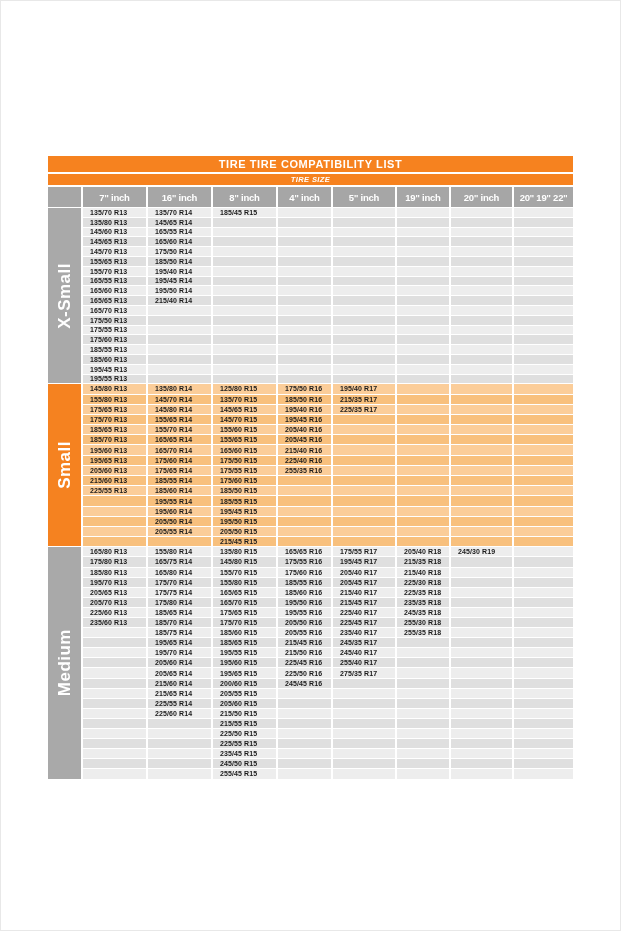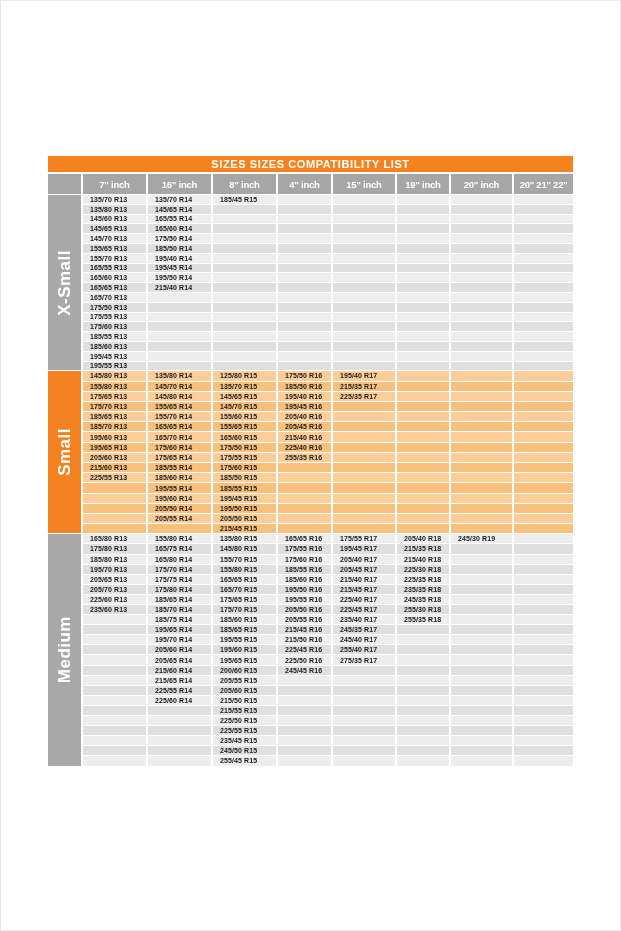--- a/index.html
+++ b/index.html
@@ -36,31 +36,32 @@
   .theme-gray .cell.odd{background:#EDEDED;}
   .theme-gray .cell.even{background:#DFDFDF;}
   .theme-orange .cell.odd{background:#FBCD99;}
   .theme-orange .cell.even{background:#F8C07D;}
 </style>
 </head>
 <body>
 
 <div class="page">
   <div class="tableWrap">
-    <div class="titleBar">SIZES SIZES COMPATIBILITY LIST</div>
+    <div class="titleBar">TIRE TIRE COMPATIBILITY LIST</div>
+    <div class="subBar">TIRE SIZE</div>
     <div class="grid9 headerRow">
       <div class="corner"></div>
     <div class="hcell">7'' inch</div>
         <div class="hcell">16'' inch</div>
         <div class="hcell">8'' inch</div>
         <div class="hcell">4'' inch</div>
-        <div class="hcell">15'' inch</div>
+        <div class="hcell">5'' inch</div>
         <div class="hcell">19'' inch</div>
         <div class="hcell">20'' inch</div>
-        <div class="hcell">20'' 21'' 22''</div>
+        <div class="hcell">20'' 19'' 22''</div>
       </div>
     <div>
         <div class="grid9 section theme-gray">
           <div class="slabel" style="grid-row: 1 / span 18;">
             <span>X-Small</span>
           </div>
           <div class="cell odd" style="grid-area: 1 / 2;">135/70 R13</div>
           <div class="cell odd" style="grid-area: 1 / 3;">135/70 R14</div>
           <div class="cell odd" style="grid-area: 1 / 4;">185/45 R15</div>
           <div class="cell odd" style="grid-area: 1 / 5;"></div>

